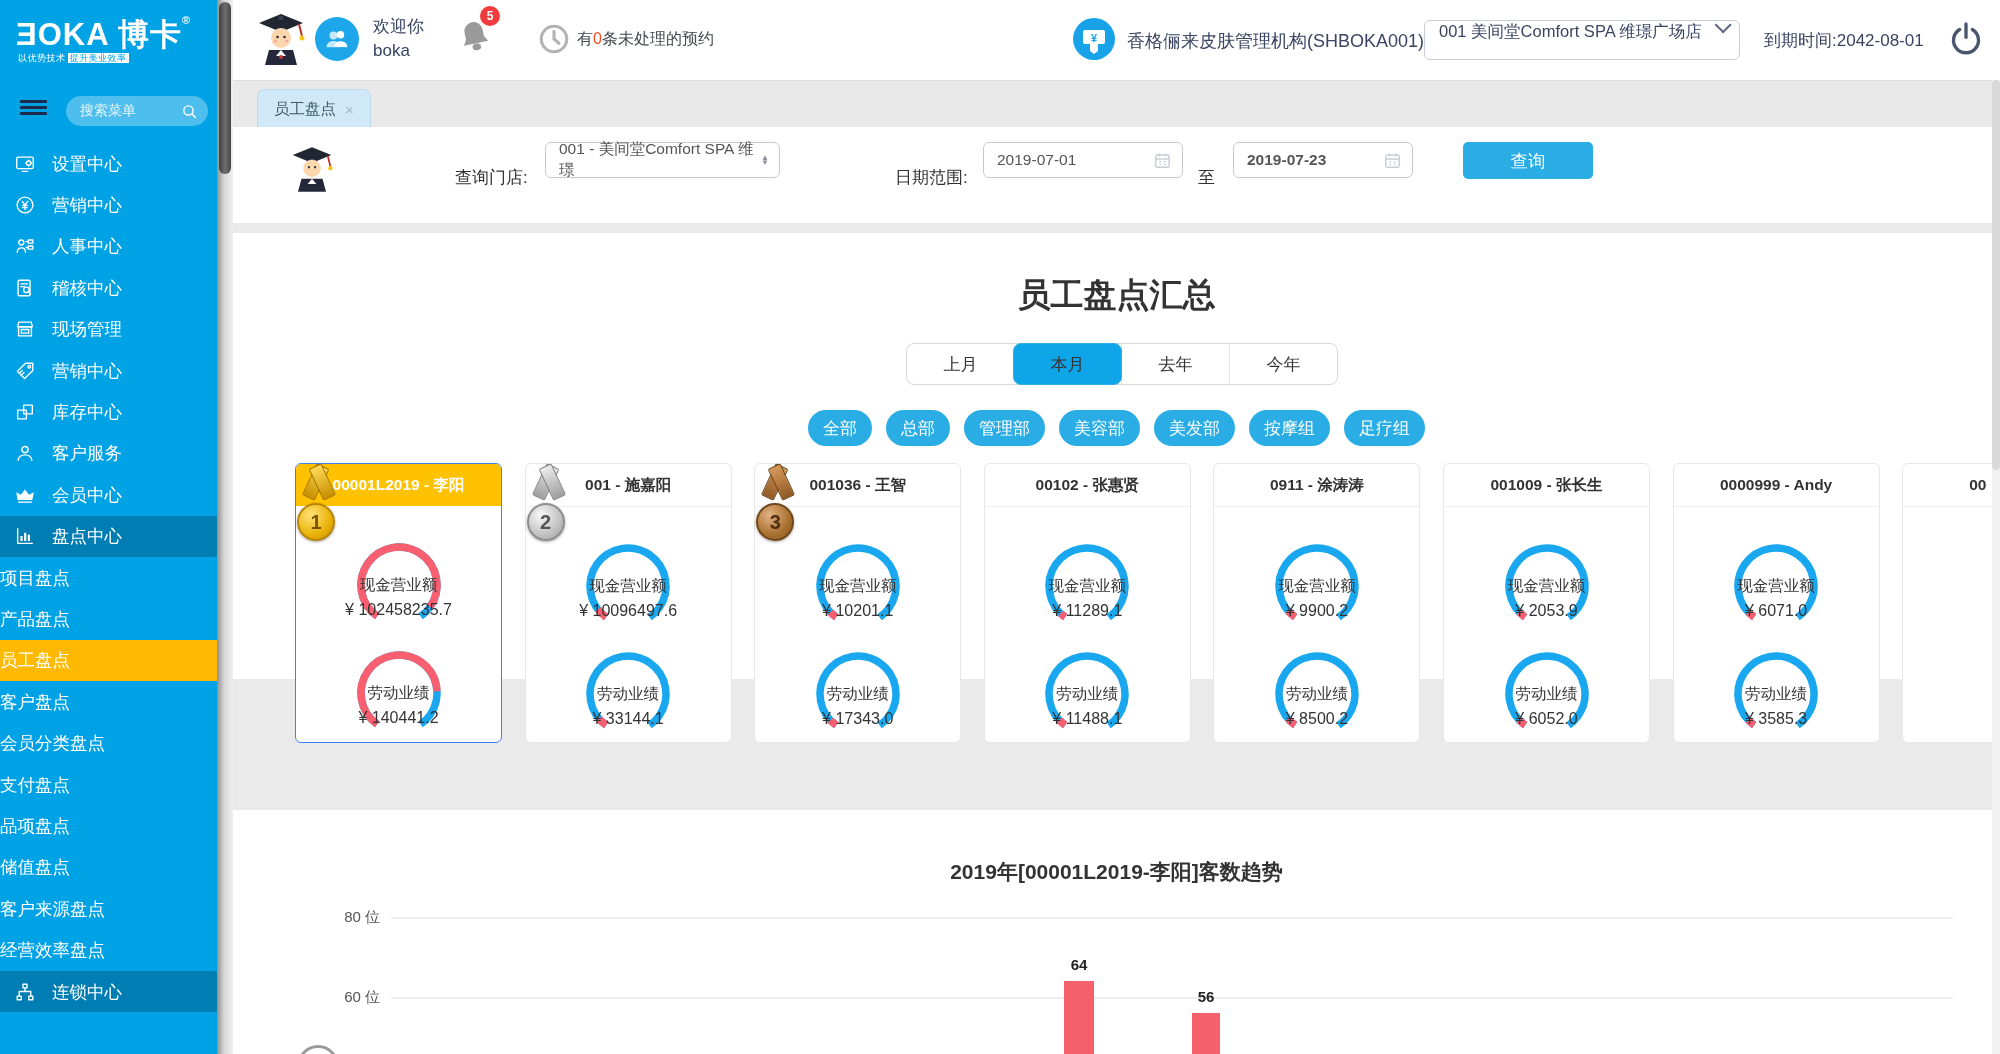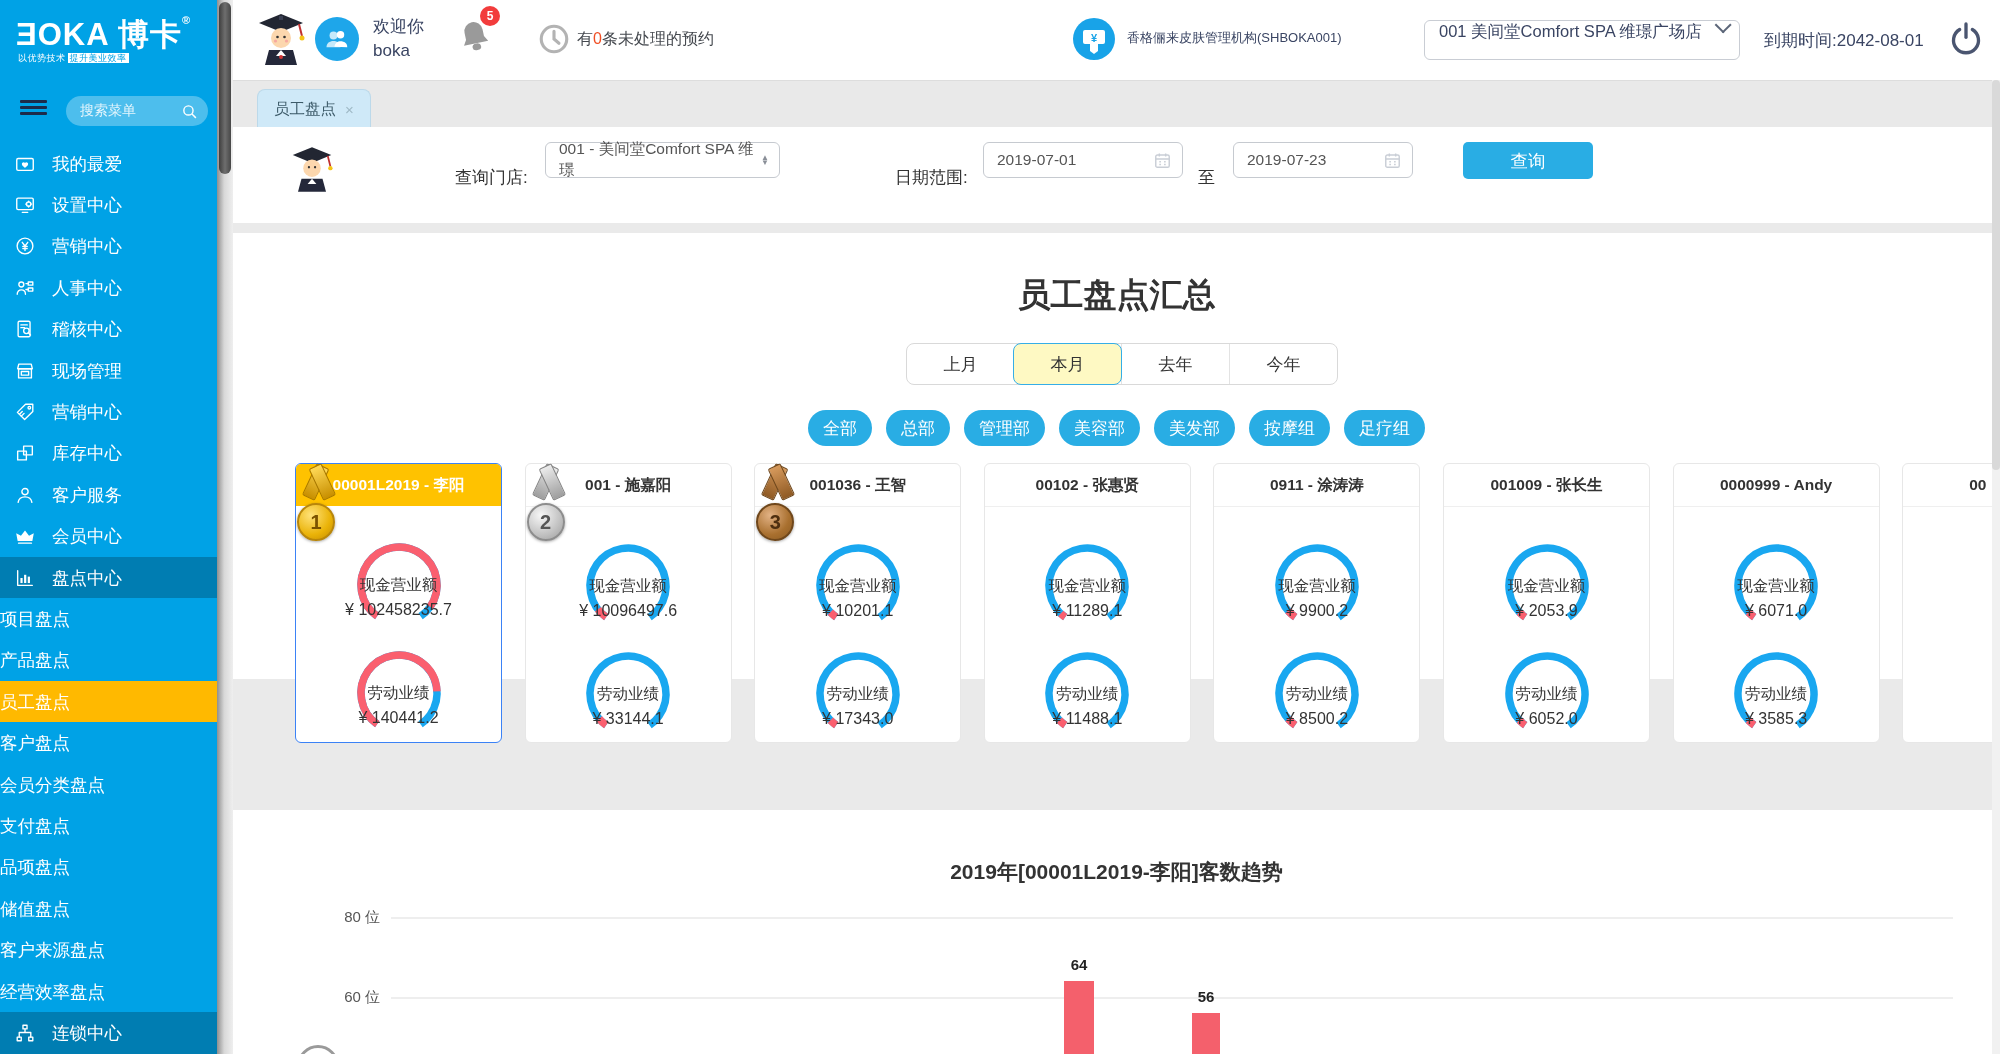--- a/index.html
+++ b/index.html
@@ -30,21 +30,21 @@
   
   #main{left:233px;top:0;width:1767px;height:1054px;background:#eaeaea;}
   #top-header{left:0;top:0;width:1767px;height:80px;background:#ffffff;}
   .navy{color:#3a4563;}
   #welcome{left:140px;top:15px;font-size:17px;line-height:24px;}
   #avatar{left:82px;top:17px;width:44px;height:44px;border-radius:50%;background:#1ea6ea;display:flex;align-items:center;justify-content:center;}
   #bell-badge{left:247px;top:6px;min-width:20px;height:20px;border-radius:10px;background:#f23c3c;color:#fff;
        font-size:12px;font-weight:bold;display:flex;align-items:center;justify-content:center;z-index:2;}
   #pending{left:344px;top:29px;font-size:16px;color:#44484e;}
   #pending .zero{color:#f04e23;}
-  #org-name{left:894px;top:29px;font-size:13px;}
+  #org-name{left:894px;top:29px;font-size:18px;}
   #store-select{left:1191px;top:20px;width:316px;height:40px;border:1px solid #c9cdd4;border-radius:6px;background:#fff;
        display:flex;align-items:flex-start;padding:0 12px 0 14px;box-sizing:border-box;font-size:16.5px;cursor:pointer;}
   #store-select .chev{margin-left:auto;width:10px;height:10px;border-right:2px solid #5b6578;border-bottom:2px solid #5b6578;
        transform:rotate(45deg) translateY(-3px);}
   #expiry{left:1531px;top:29px;font-size:17px;font-weight:500;}
   
   #tabstrip{left:0;top:80px;width:1767px;height:47px;background:#e9e9e9;border-top:1px solid #ddd;box-sizing:border-box;}
   #page-tab{left:24px;top:8px;height:39px;width:112px;background:#cfe9f8;border:1px solid #bcd9ea;border-bottom:none;
        border-radius:8px 8px 0 0;display:flex;align-items:center;justify-content:center;font-size:15.5px;color:#3c5a68;cursor:pointer;}
   #page-tab .x{margin-left:9px;color:#9fb9c6;font-size:15px;}
@@ -56,21 +56,21 @@
   .stepper{margin-left:auto;display:flex;flex-direction:column;line-height:5px;color:#8a8f98;font-size:8px;}
   #query-btn{left:1230px;top:15px;width:130px;height:37px;background:#29ade4;color:#fff;border:none;border-radius:5px;
        font-size:17.5px;font-family:inherit;cursor:pointer;}
   
   #panel{left:0;top:233px;width:1767px;height:446px;background:#fff;}
   #sum-title{left:0;top:40px;width:1767px;text-align:center;font-size:33px;font-weight:600;color:#333;}
   #period-tabs{left:673px;top:110px;height:42px;display:flex;border:1px solid #d9d9d9;border-radius:8px;background:#fff;box-sizing:border-box;}
   .ptab{width:107px;display:flex;align-items:center;justify-content:center;font-size:17px;color:#333;cursor:pointer;
        border-left:1px solid #e3e3e3;}
   .ptab:first-child{border-left:none;}
-  .ptab.active{background:#fef9c3;border:1px solid #35aee7;border-radius:8px;margin:-1px;z-index:2;}
+  .ptab.active{background:#0ea5e9;border:1px solid #35aee7;border-radius:8px;margin:-1px;z-index:2;}
   #dept-pills{left:0;top:177px;width:1767px;display:flex;justify-content:center;gap:14px;}
   .pill{height:36px;padding:0 15px;border-radius:18px;background:#29ade4;color:#fff;font-size:17px;
        display:flex;align-items:center;cursor:pointer;}
   
   .card{position:absolute;top:230px;width:207px;height:280px;background:#fff;border:1px solid #e7e7e7;border-radius:6px;
        box-sizing:border-box;cursor:pointer;}
   .card.hl{border:1px solid #3b82f6;}
   .card-h{height:42px;display:flex;align-items:center;justify-content:center;font-size:15.5px;font-weight:600;
        color:#333;border-bottom:1px solid #efefef;border-radius:5px 5px 0 0;}
   .card.hl .card-h{background:#ffc200;color:#fff;border-bottom:none;}
@@ -120,29 +120,20 @@
   <div id="side-search" class="abs">
     <span class="ph">搜索菜单</span>
     <span style="display:inline-flex;">
       <svg width="17" height="17" viewBox="0 0 24 24" fill="none" stroke="#fff" stroke-width="2">
           <circle cx="10.5" cy="10.5" r="6.5"></circle>
           <path d="M15.5 15.5L21 21"></path>
         </svg>
     </span>
   </div>
   <div id="menu" class="abs">
-      <div class="mi">
-        <span class="ic">
-          <svg viewBox="0 0 24 24" fill="none" stroke="#fff" stroke-width="1.5" stroke-linecap="round" stroke-linejoin="round">
-            <rect x="3" y="6" width="18" height="13" rx="1.5"></rect>
-            <path d="M12 16.2s-3.4-2-3.4-4.1c0-1.2.9-2 2-2 .6 0 1.1.3 1.4.8.3-.5.8-.8 1.4-.8 1.1 0 2 .8 2 2 0 2.1-3.4 4.1-3.4 4.1z" fill="#fff" stroke="none"></path>
-          </svg>
-        </span>
-        <span>我的最爱</span>
-      </div>
       <div class="mi">
         <span class="ic">
           <svg viewBox="0 0 24 24" fill="none" stroke="#fff" stroke-width="1.5" stroke-linecap="round" stroke-linejoin="round">
             <rect x="3" y="4.5" width="18" height="12.5" rx="1.5"></rect>
             <path d="M9 20h6"></path>
             <circle cx="16" cy="11" r="2.4"></circle>
             <path d="M16 7.8v1M16 13.2v1M12.8 11h1M18.2 11h1"></path>
           </svg>
         </span>
         <span>设置中心</span>
@@ -384,21 +375,21 @@
     <div class="abs qbox" style="left:750px;width:200px;">
       <span>2019-07-01</span>
       <span style="margin-left:auto;display:inline-flex;">
         <svg width="19" height="19" viewBox="0 0 24 24" fill="none" stroke="#c9ced6" stroke-width="1.8">
             <rect x="3.5" y="5" width="17" height="15.5" rx="2"></rect>
             <path d="M3.5 10h17M8 3v4M16 3v4M8 13.5h2M14 13.5h2M8 17h2M14 17h2"></path>
           </svg>
       </span>
     </div>
     <span class="abs qlabel" style="left:965px;">至</span>
-    <div class="abs qbox" style="left:1000px;width:180px;">
+    <div class="abs qbox" style="left:1000px;width:180px;font-weight:bold;">
       <span>2019-07-23</span>
       <span style="margin-left:auto;display:inline-flex;">
         <svg width="19" height="19" viewBox="0 0 24 24" fill="none" stroke="#c9ced6" stroke-width="1.8">
             <rect x="3.5" y="5" width="17" height="15.5" rx="2"></rect>
             <path d="M3.5 10h17M8 3v4M16 3v4M8 13.5h2M14 13.5h2M8 17h2M14 17h2"></path>
           </svg>
       </span>
     </div>
     <button id="query-btn" class="abs">查询</button>
   </div>

